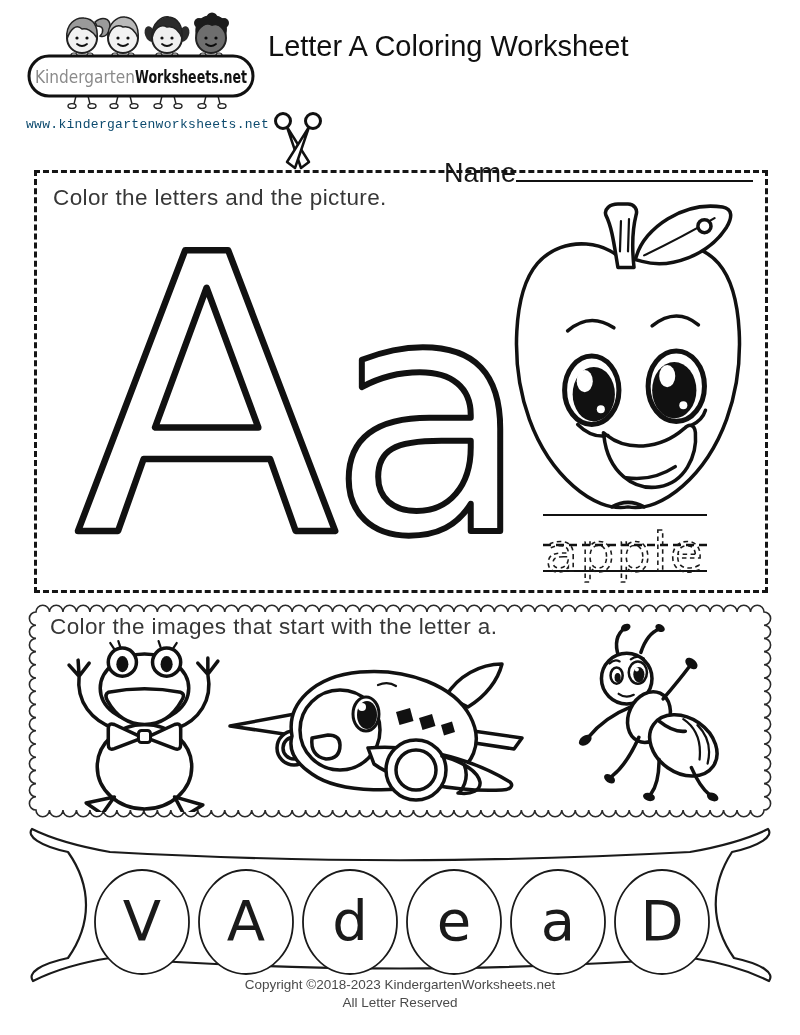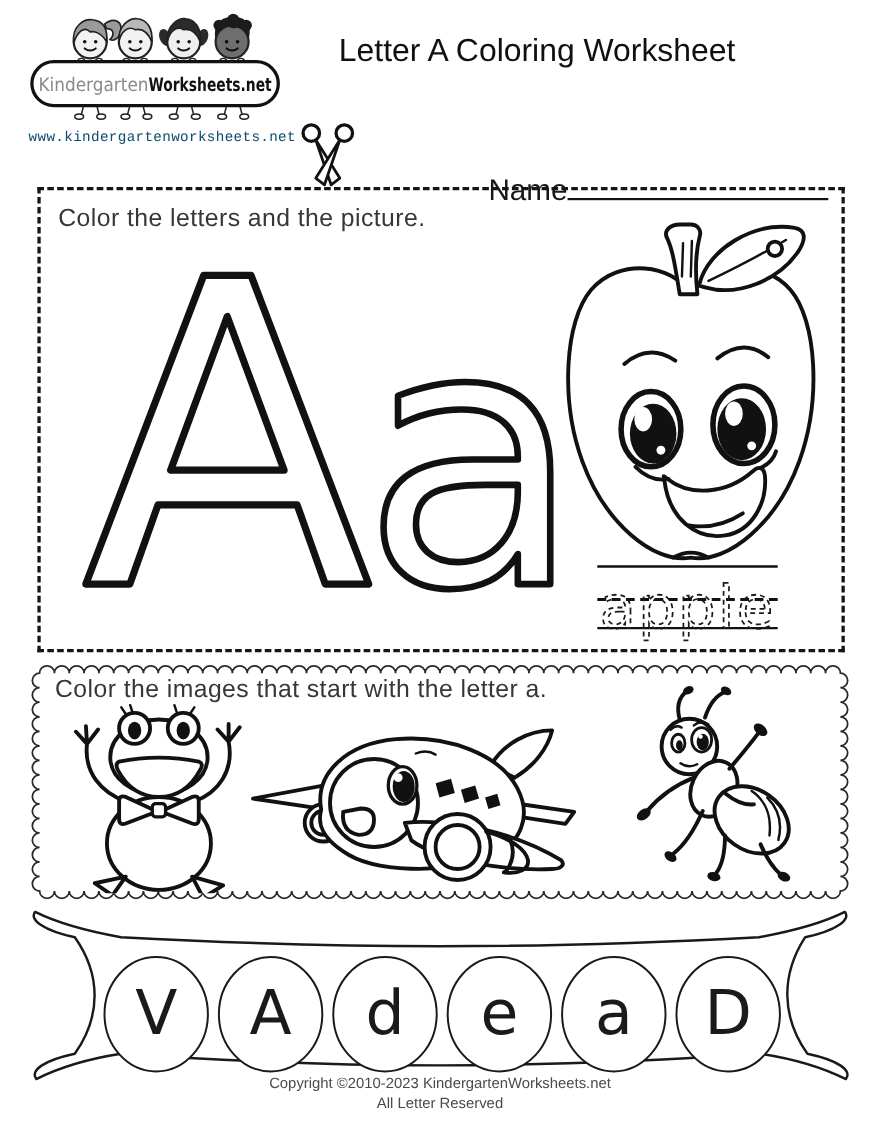--- a/index.html
+++ b/index.html
@@ -3,21 +3,21 @@
 <meta charset="utf-8">
 <style>
   html,body{margin:0;padding:0;}
   body{
     width:800px;height:1035px;position:relative;background:#fff;
     font-family:"Liberation Sans", sans-serif;color:#1a1a1a;overflow:hidden;
   }
   .abs{position:absolute;}
   svg text{font-family:"DejaVu Sans","Liberation Sans",sans-serif;}
   .url{font-size:13px;color:#0c4a6e;letter-spacing:.3px;font-family:Liberation Mono, monospace;}
-  .title{font-size:29px;color:#101010;letter-spacing:0;white-space:nowrap;margin-left:40px;}
+  .title{font-size:29px;color:#101010;letter-spacing:0;white-space:nowrap;}
   .namebox{font-size:27px;color:#181818;white-space:nowrap;margin-top:42px;}
   .nameline{display:inline-block;width:237px;border-bottom:2px solid #111;height:24px;vertical-align:baseline;}
   .sec1{left:34px;top:170px;width:728px;height:417px;border:3px dashed #151515;}
   .instr{font-size:22.5px;color:#373737;letter-spacing:.4px;white-space:nowrap;}
   .sec2{left:28px;top:604px;width:744px;height:214px;}
   .sec3{left:18px;top:826px;width:764px;height:158px;}
   .footer{top:976px;left:0;width:800px;text-align:center;font-size:13.5px;color:#4a4a4a;line-height:18px;}
   .ill{stroke:#111;stroke-width:3.5;fill:#fff;stroke-linecap:round;stroke-linejoin:round;}
   .iln{stroke:#111;stroke-width:3.5;fill:none;stroke-linecap:round;stroke-linejoin:round;}
   .thin{stroke:#111;stroke-width:2.2;fill:none;stroke-linecap:round;}
@@ -245,15 +245,15 @@
       <text x="436" y="114" font-size="56" text-anchor="middle" fill="#1a1a1a">e</text>
       <ellipse cx="540" cy="96" rx="47" ry="52" fill="#fff" stroke="#1a1a1a" stroke-width="1.8"></ellipse>
       <text x="540" y="114" font-size="56" text-anchor="middle" fill="#1a1a1a">a</text>
       <ellipse cx="644" cy="96" rx="47" ry="52" fill="#fff" stroke="#1a1a1a" stroke-width="1.8"></ellipse>
       <text x="644" y="114" font-size="56" text-anchor="middle" fill="#1a1a1a">D</text>
     </g>
   </svg>
 </div>
 
 <div class="abs footer">
-  <div>Copyright ©2010-2023 KindergartenWorksheets.net</div>
+  <div>Copyright ©2018-2023 KindergartenWorksheets.net</div>
   <div>All Letter Reserved</div>
 </div>
 
 </body></html>

